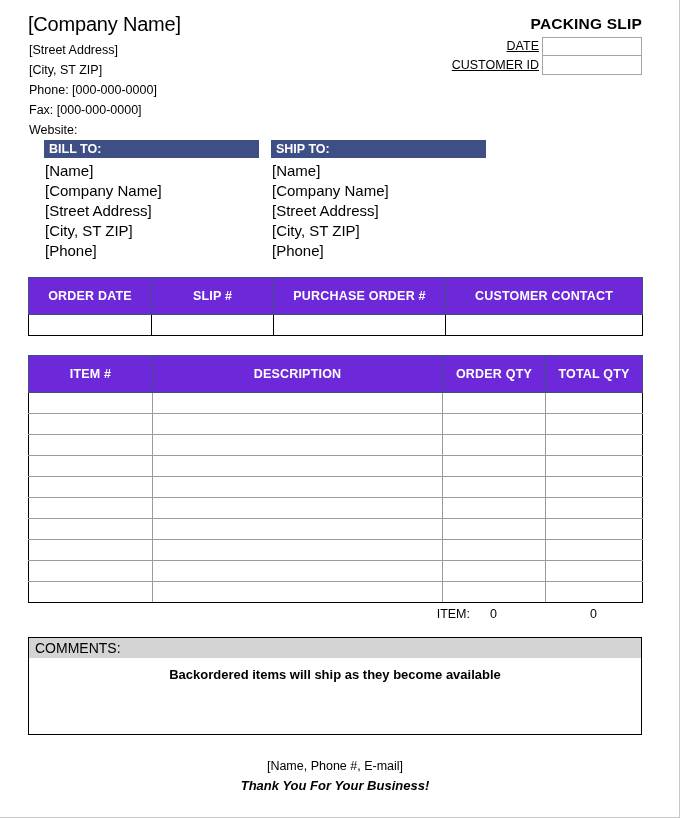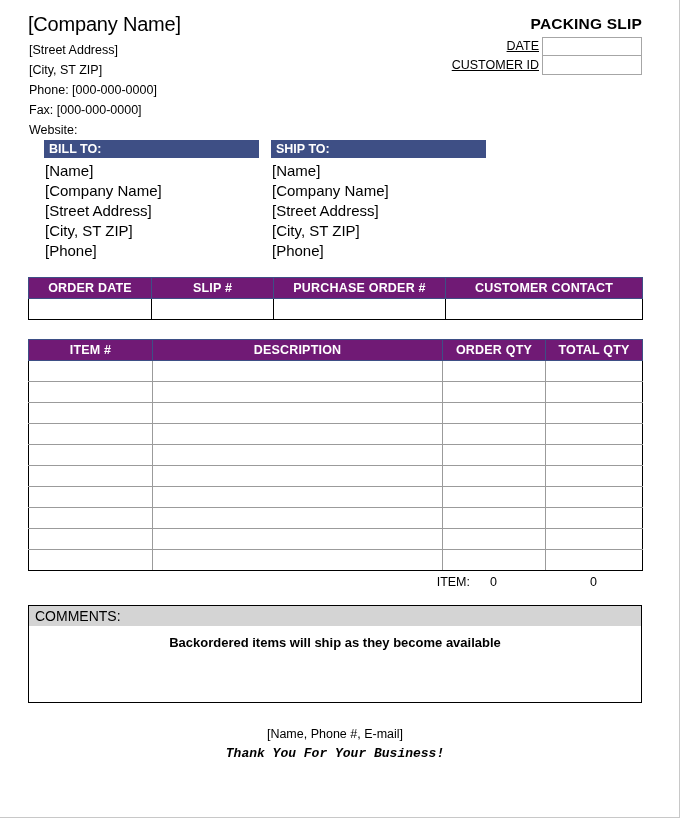--- a/index.html
+++ b/index.html
@@ -121,29 +121,29 @@
   }
   .addr-lines div { white-space: nowrap; }
 
   
   .tbl {
     width: 100%;
     border-collapse: collapse;
     table-layout: fixed;
   }
   .tbl th {
-    background: #701a75;
+    background: #6d28d9;
     color: #ffffff;
     font-size: 12.5px;
     font-weight: bold;
     height: 20px;
     text-align: center;
     letter-spacing: 0.2px;
     border: 1px solid #3e4f85;
-    padding: 0;
+    padding: 8px;
     white-space: nowrap;
   }
   .tbl td {
     height: 20px;
     border: 1px solid #9b9b9b;
     padding: 0 3px;
     font-size: 12.5px;
     background: #ffffff;
   }
 
@@ -212,21 +212,20 @@
   .footer-zone {
     padding-top: 22px;
     text-align: center;
     font-size: 12.5px;
     line-height: 19px;
   }
   .footer-thanks {
     font-weight: bold;
     font-style: italic;
     font-size: 13px;
-    font-family: Liberation Mono, monospace;
   }
 </style>
 </head>
 <body>
 
 <div class="page">
   <div class="sheet">
 
     <div class="header-zone">
       <div class="company-name">[Company Name]</div>

